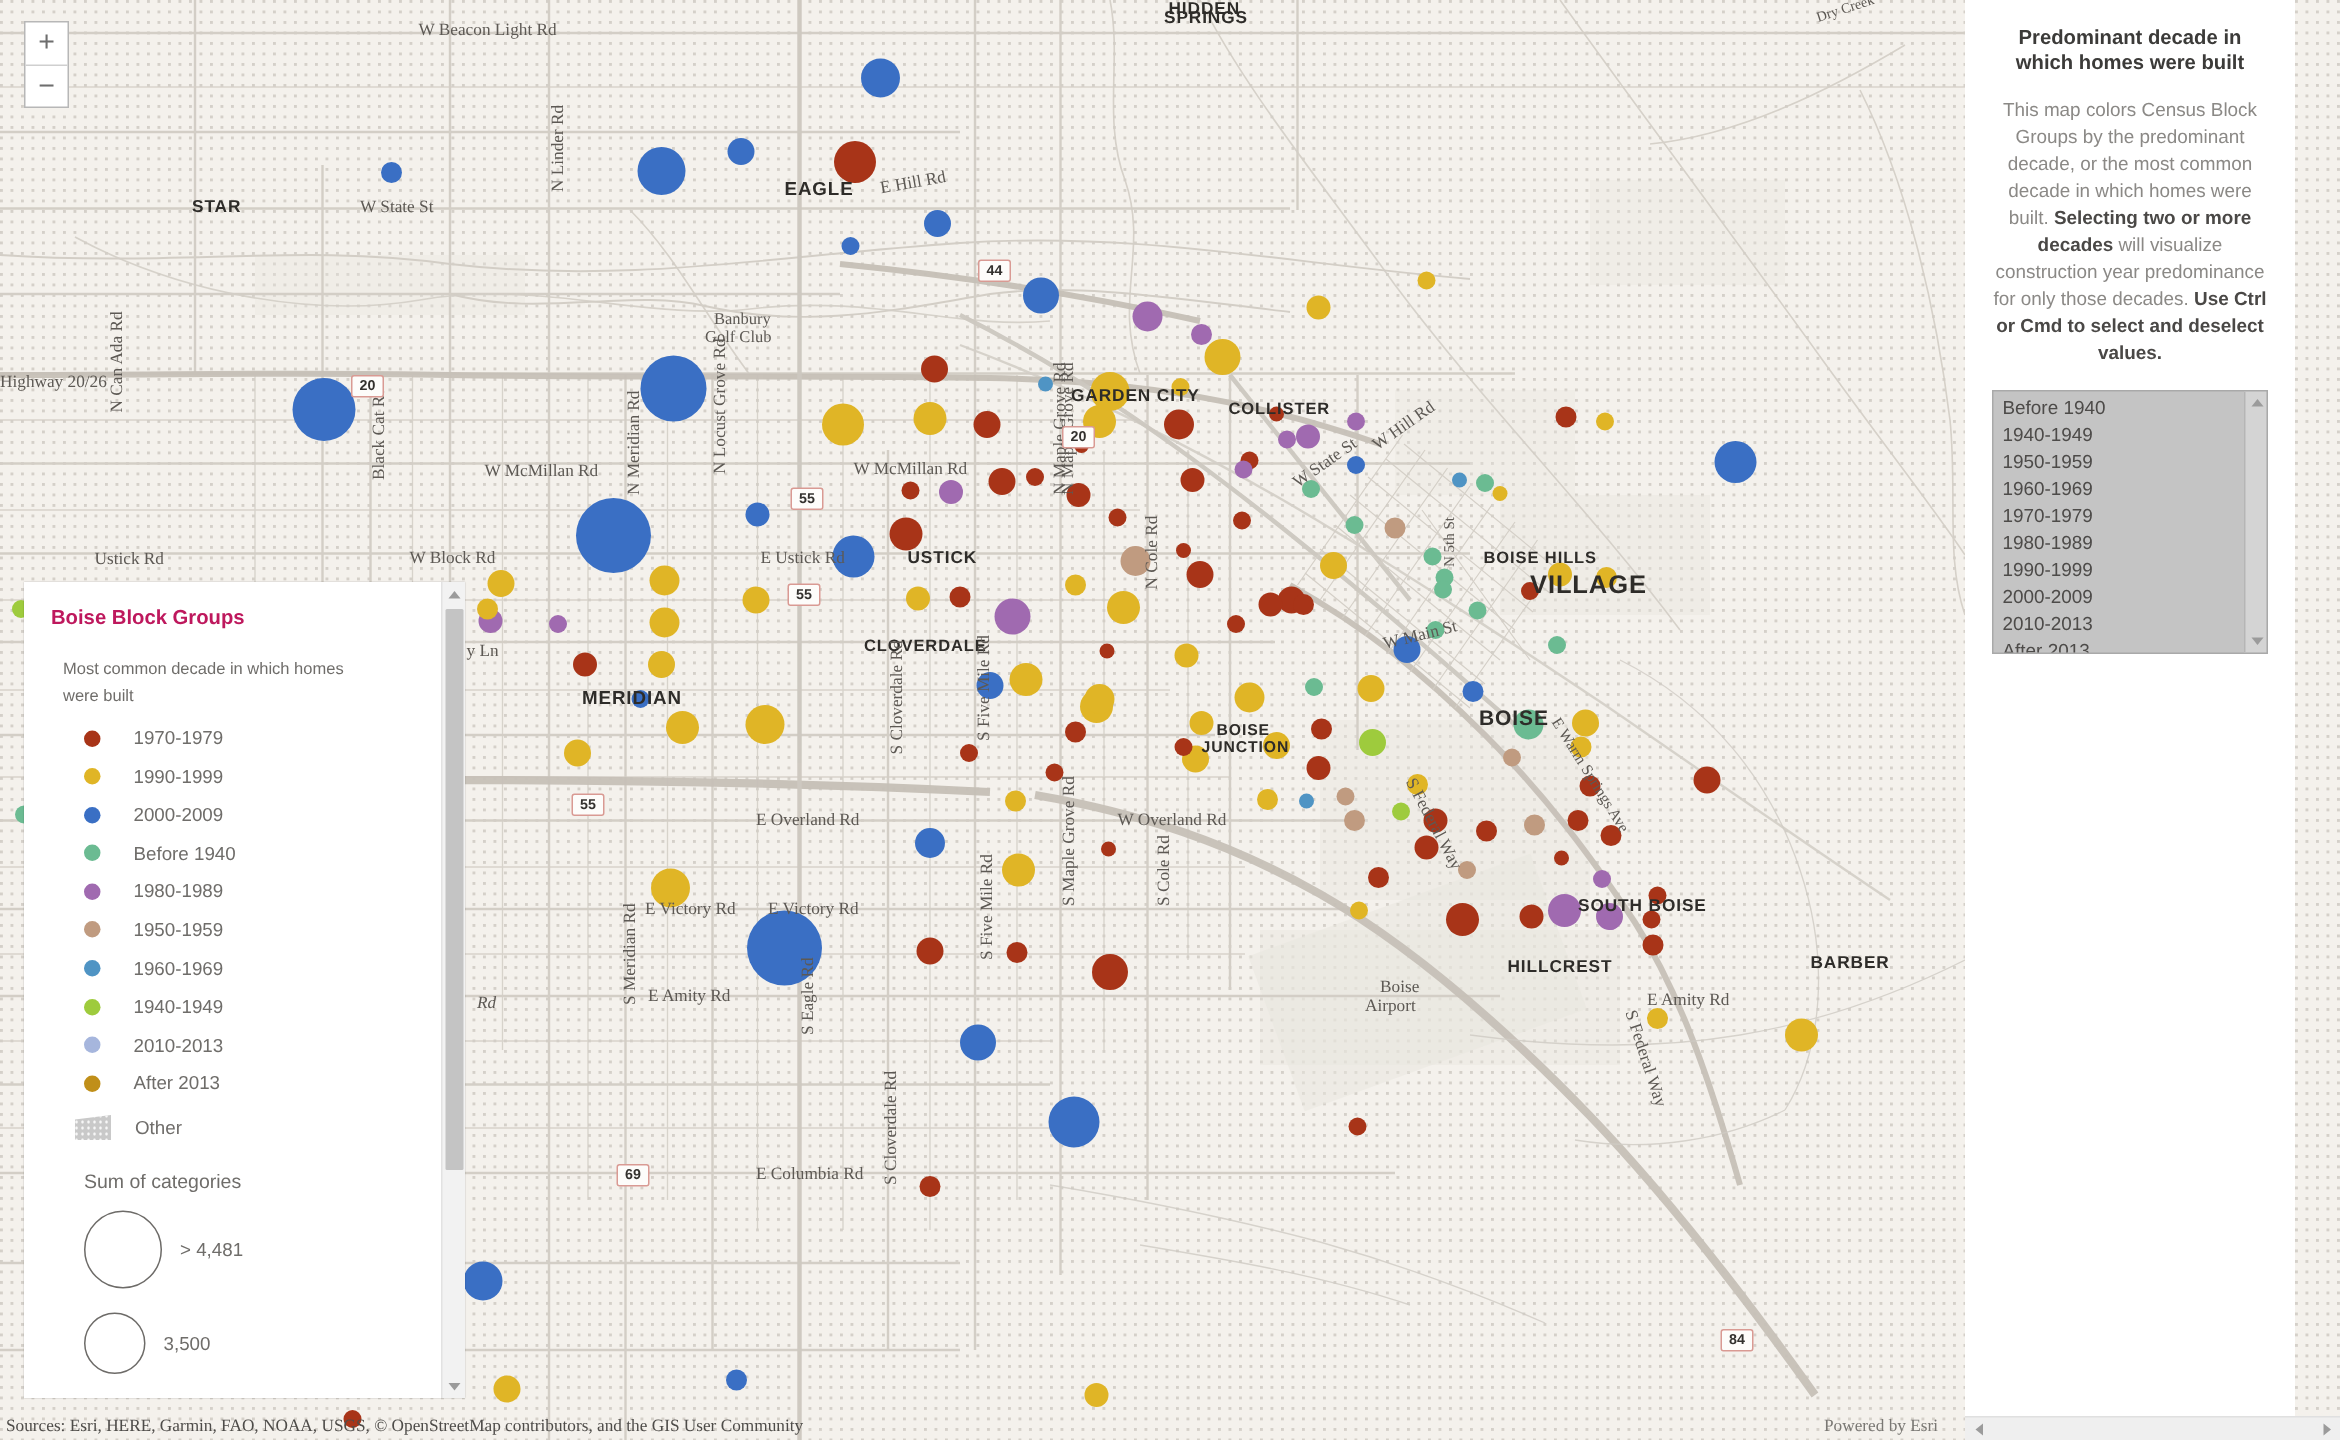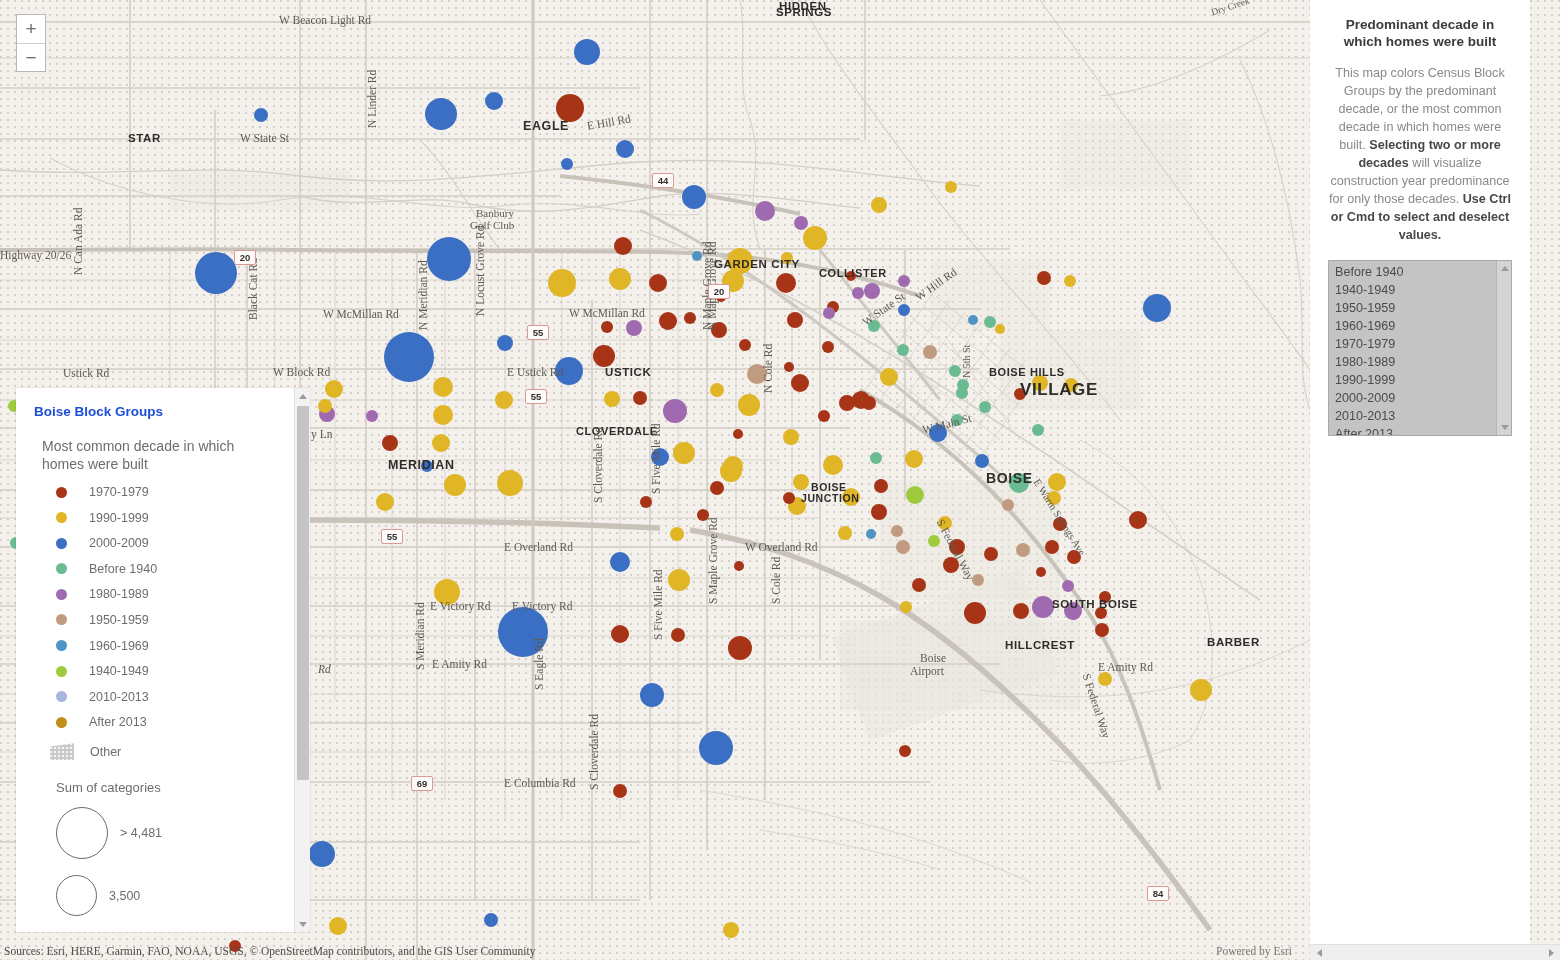--- a/index.html
+++ b/index.html
@@ -65,22 +65,22 @@
   }
   #zoomctl div:first-child { border-bottom: 1px solid #cfcfcf; }
 
   
   #legend {
     position: absolute; left: 16px; top: 388px; width: 294px; height: 544px;
     background: #ffffff; z-index: 30; overflow: hidden;
     box-shadow: 0 0 1px rgba(0,0,0,0.25);
   }
   #legend-inner { padding: 16px 18px 10px 18px; width: 278px; }
-  .lg-title { font-size: 13.5px; font-weight: bold; color: #1d4ed8; margin-bottom: 18px; }
-  .lg-sub { font-size: 14px; color: #6f6d6a; line-height: 18px; margin: 0 0 12px 8px; width: 210px; }
+  .lg-title { font-size: 13.5px; font-weight: bold; color: #be185d; margin-bottom: 18px; }
+  .lg-sub { font-size: 11px; color: #6f6d6a; line-height: 18px; margin: 0 0 12px 8px; width: 210px; }
   .lg-row { display: flex; align-items: center; margin: 0 0 11.6px 22px; }
   .lg-swatch { width: 11px; height: 11px; border-radius: 50%; flex: 0 0 auto; }
   .lg-label { font-size: 12.5px; color: #6f6d6a; margin-left: 22px; }
   .lg-other-shape {
     width: 24px; height: 17px; flex: 0 0 auto;
     background-color: #c9c9c9;
     background-image: radial-gradient(circle at 1px 1px, rgba(255,255,255,0.85) 0.8px, transparent 1px);
     background-size: 4px 4px;
     clip-path: polygon(0 18%, 100% 0, 100% 100%, 0 100%);
   }

